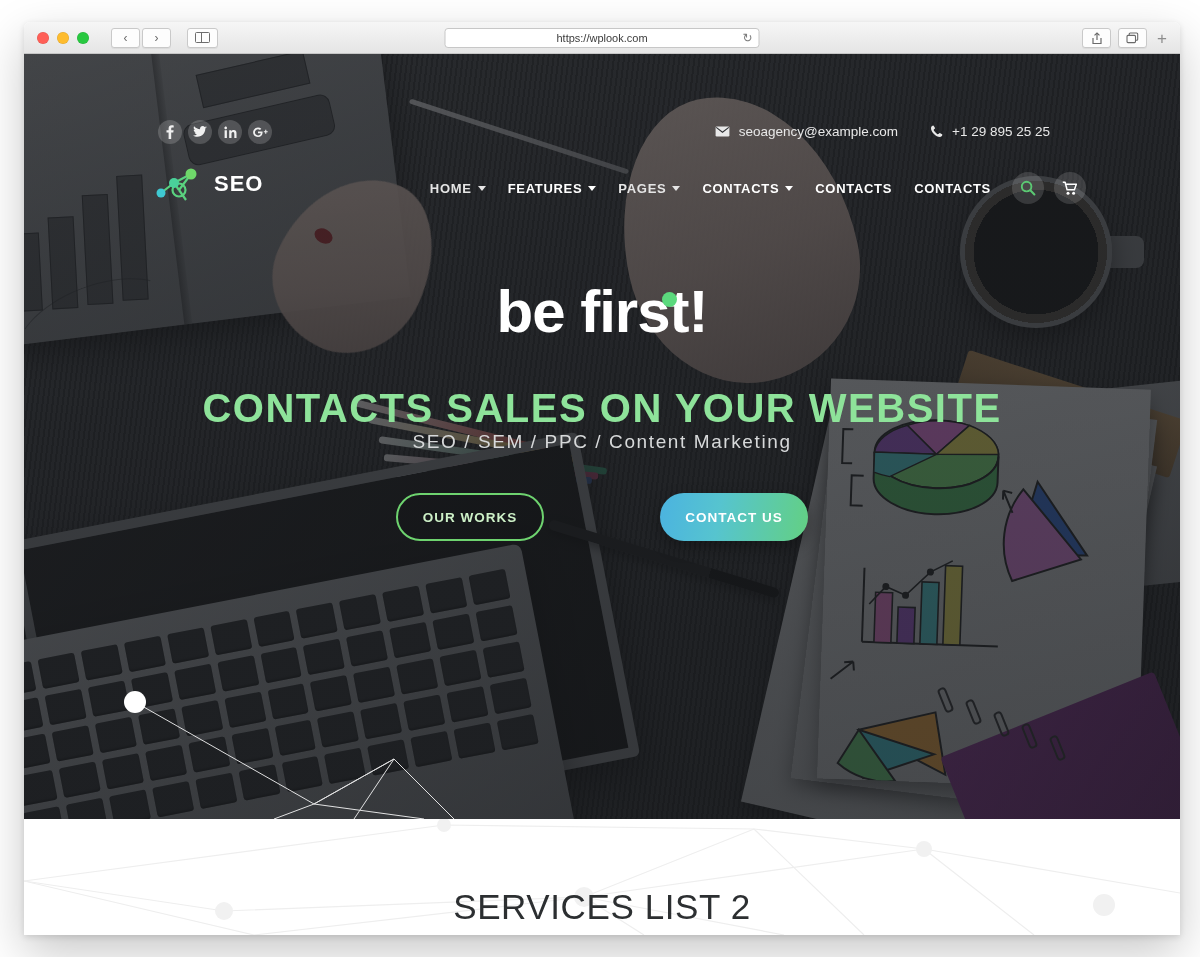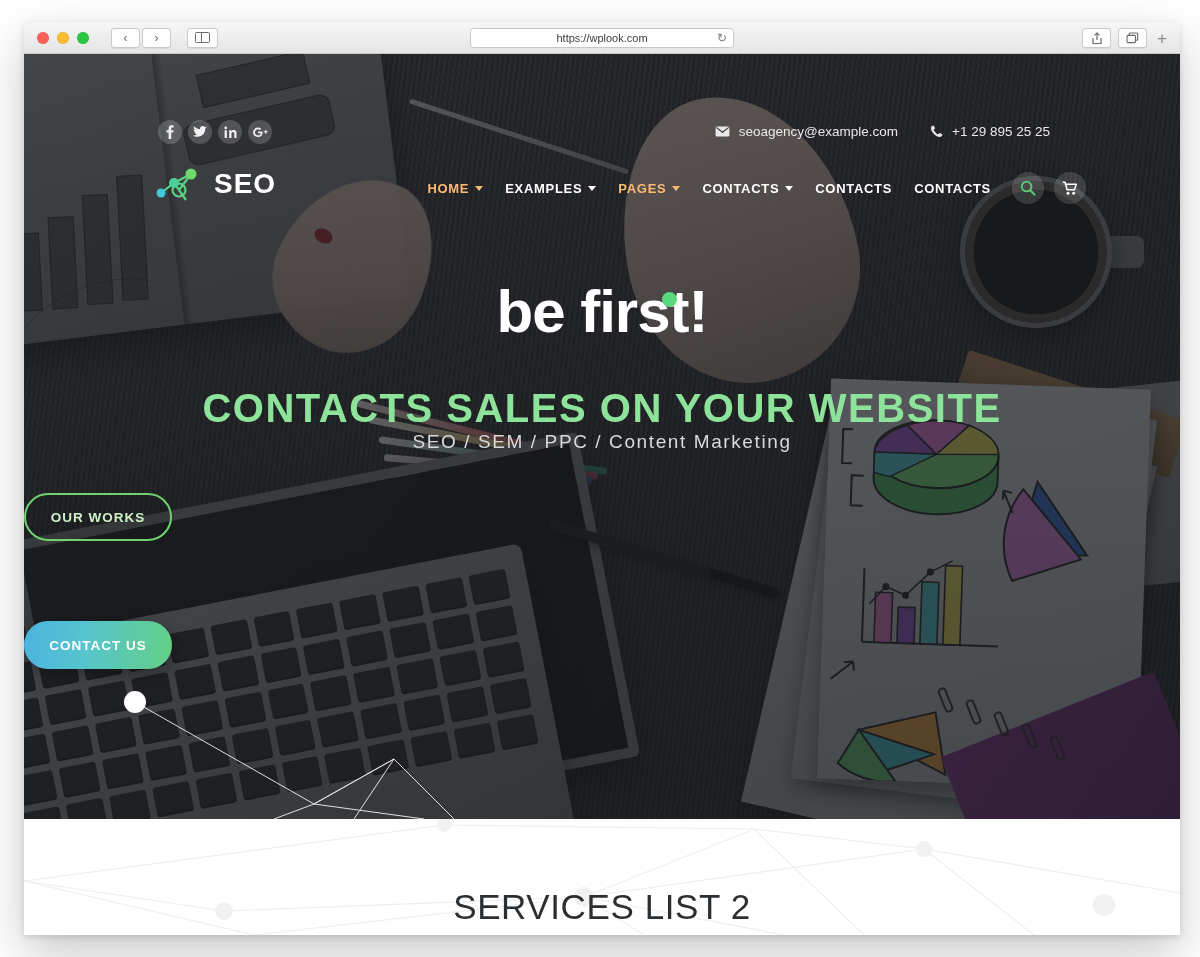--- a/index.html
+++ b/index.html
@@ -56,21 +56,21 @@
   }
   .sidebar-glyph::after {
     content:""; position:absolute; left:4.5px; top:-1.3px; bottom:-1.3px;
     width:1.3px; background:#6d6d6d;
   }
 
   .urlbar {
     position: absolute;
     left: 50%; transform: translateX(-50%);
     top: 6px;
-    width: 264px; height: 20px;
+    width: 315px; height: 20px;
     background: #ffffff;
     border: 1px solid #c7c7c7;
     border-radius: 3.5px;
     display: flex; align-items: center; justify-content: center;
     font-size: 11px; color: #3c3c3c;
   }
   .reload {
     position: absolute; right: 6px; top: 50%; transform: translateY(-50%);
     font-size: 12px; color: #7a7a7a; line-height: 1;
   }
@@ -258,42 +258,42 @@
     display: flex; align-items:center; justify-content:center;
     color: #f0f0f0; font-size: 12px; font-weight: bold;
   }
   .social svg { display:block; }
 
   .brand {
     position: absolute; left: 128px; top: 108px;
     display: flex; align-items: center; gap: 10px;
   }
   .brand-text {
-    color: #fff; font-size: 28px; font-weight: 600; letter-spacing: 1px;
+    color: #fff; font-size: 22px; font-weight: 600; letter-spacing: 1px;
     line-height: 1;
   }
 
   .contact-row {
     position: absolute; right: 130px; top: 70px;
     display: flex; align-items: center; gap: 32px;
     color: #e8e8e8; font-size: 13.5px;
   }
   .contact-item { display: flex; align-items: center; gap: 9px; }
   .contact-item svg { flex: 0 0 auto; }
 
   .mainnav {
     position: absolute; right: 94px; top: 118px;
     display: flex; align-items: center; gap: 0;
   }
   .navitem {
     color: #ffffff; font-size: 13px; font-weight: bold; letter-spacing: .7px;
     display: flex; align-items: center; gap: 6px;
     padding: 0 11px;
   }
-  .navitem.active { color: #fdba74; }
+  .navitem.active { color: #e5e5e5; }
   .caret {
     width: 0; height: 0;
     border-left: 4px solid transparent;
     border-right: 4px solid transparent;
     border-top: 5px solid currentColor;
   }
   .circlebtn {
     width: 32px; height: 32px; border-radius: 50%;
     background: rgba(255,255,255,.14);
     display: flex; align-items:center; justify-content:center;
@@ -314,21 +314,21 @@
     position: absolute; width: 15px; height: 15px; border-radius: 50%;
     background: #5bd97d; left: 166px; top: 10px;
   }
   .subhead {
     margin-top: 44px;
     color: #8ee39a; font-size: 40px; font-weight: bold; letter-spacing: 1.5px;
   }
   .tagline {
     color: #d7d9da; font-size: 19px; letter-spacing: 1.6px; font-weight: 300;
   }
-  .btn-row { margin-top: 40px; display:flex; justify-content:center; gap: 80px; flex-direction: column; }
+  .btn-row { margin-top: 40px; display:flex; justify-content:center; gap: 116px; }
   .btn {
     height: 48px; border-radius: 24px;
     display: flex; align-items: center; justify-content: center;
     font-size: 13.5px; font-weight: bold; letter-spacing: 1px;
   }
   .btn.ghost {
     width: 148px; border: 2px solid #6ed36f; color: #cdf0c7; background: rgba(0,0,0,.05);
   }
   .btn.filled {
     width: 148px; color: #ffffff;
@@ -608,21 +608,21 @@
             <span>+1 29 895 25 25</span>
           </div>
         </div>
 
         <nav class="mainnav">
           <div class="navitem active">
             <span>HOME</span>
             <span class="caret"></span>
           </div>
           <div class="navitem">
-            <span>EXAMPLES</span>
+            <span>FEATURES</span>
             <span class="caret"></span>
           </div>
           <div class="navitem active">
             <span>PAGES</span>
             <span class="caret"></span>
           </div>
           <div class="navitem">
             <span>CONTACTS</span>
             <span class="caret"></span>
           </div>

